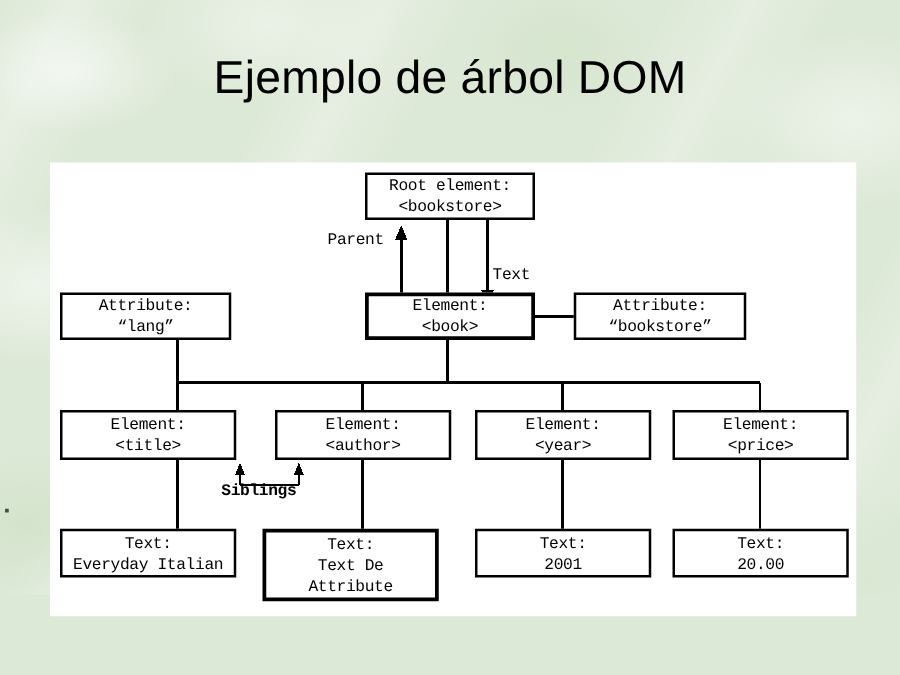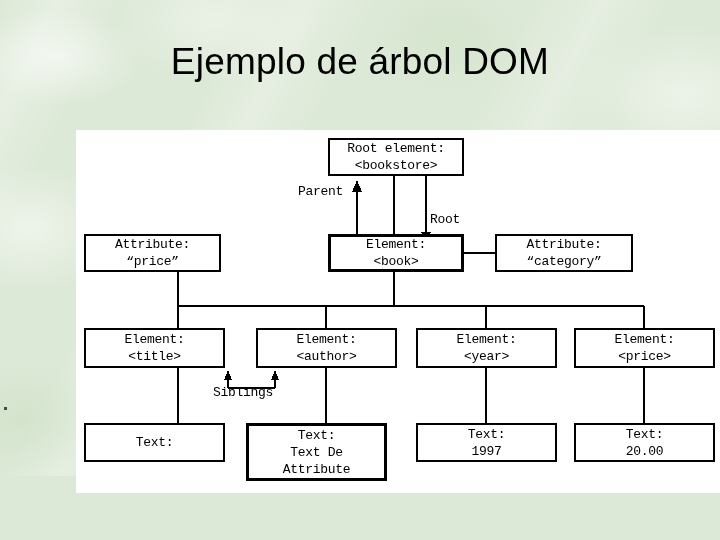--- a/index.html
+++ b/index.html
@@ -53,21 +53,20 @@
     white-space: nowrap;
   }
 
   #diagram-panel {
     position: absolute;
     left: 40px;
     top: 130px;
     width: 645px;
     height: 363px;
     background: #ffffff;
-    margin-left: 36px;
   }
 
   #diagram-svg {
     position: absolute;
     left: 0;
     top: 0;
     width: 645px;
     height: 363px;
     display: block;
   }
@@ -161,35 +160,35 @@
         <polygon points="199,240 195,250 203,250"></polygon>
       </g>
     </svg>
 
     <div class="node-box" style="left:252px; top:8px; width:136px; height:38px;">
       <span class="ln">Root element:</span>
       <span class="ln">&lt;bookstore&gt;</span>
     </div>
 
     <div class="edge-label" style="left:222px; top:54px;">Parent</div>
-    <div class="edge-label" style="left:354px; top:82px;">Root</div>
+    <div class="edge-label" style="left:354px; top:82px;">Text</div>
 
     <div class="node-box" style="left:8px; top:104px; width:137px; height:38px;">
       <span class="ln">Attribute:</span>
-      <span class="ln">“price”</span>
+      <span class="ln">“lang”</span>
     </div>
 
     <div class="node-box" style="left:252px; top:104px; width:136px; height:38px; border-width:3px;">
       <span class="ln">Element:</span>
       <span class="ln">&lt;book&gt;</span>
     </div>
 
     <div class="node-box" style="left:419px; top:104px; width:138px; height:38px;">
       <span class="ln">Attribute:</span>
-      <span class="ln">“category”</span>
+      <span class="ln">“bookstore”</span>
     </div>
 
     <div class="node-box" style="left:8px; top:198px; width:141px; height:40px;">
       <span class="ln">Element:</span>
       <span class="ln">&lt;title&gt;</span>
     </div>
 
     <div class="node-box" style="left:180px; top:198px; width:141px; height:40px;">
       <span class="ln">Element:</span>
       <span class="ln">&lt;author&gt;</span>
@@ -198,35 +197,36 @@
     <div class="node-box" style="left:340px; top:198px; width:141px; height:40px;">
       <span class="ln">Element:</span>
       <span class="ln">&lt;year&gt;</span>
     </div>
 
     <div class="node-box" style="left:498px; top:198px; width:141px; height:40px;">
       <span class="ln">Element:</span>
       <span class="ln">&lt;price&gt;</span>
     </div>
 
-    <div class="edge-label" style="left:137px; top:255px;">Siblings</div>
+    <div class="edge-label" style="left:137px; top:255px;font-weight:bold;">Siblings</div>
 
     <div class="node-box" style="left:8px; top:293px; width:141px; height:39px;">
       <span class="ln">Text:</span>
+      <span class="ln">Everyday Italian</span>
     </div>
 
     <div class="node-box" style="left:170px; top:293px; width:141px; height:58px; border-width:3px;">
       <span class="ln">Text:</span>
       <span class="ln">Text De</span>
       <span class="ln">Attribute</span>
     </div>
 
     <div class="node-box" style="left:340px; top:293px; width:141px; height:39px;">
       <span class="ln">Text:</span>
-      <span class="ln">1997</span>
+      <span class="ln">2001</span>
     </div>
 
     <div class="node-box" style="left:498px; top:293px; width:141px; height:39px;">
       <span class="ln">Text:</span>
       <span class="ln">20.00</span>
     </div>
 
   </div>
 
   <div id="speck"></div>

